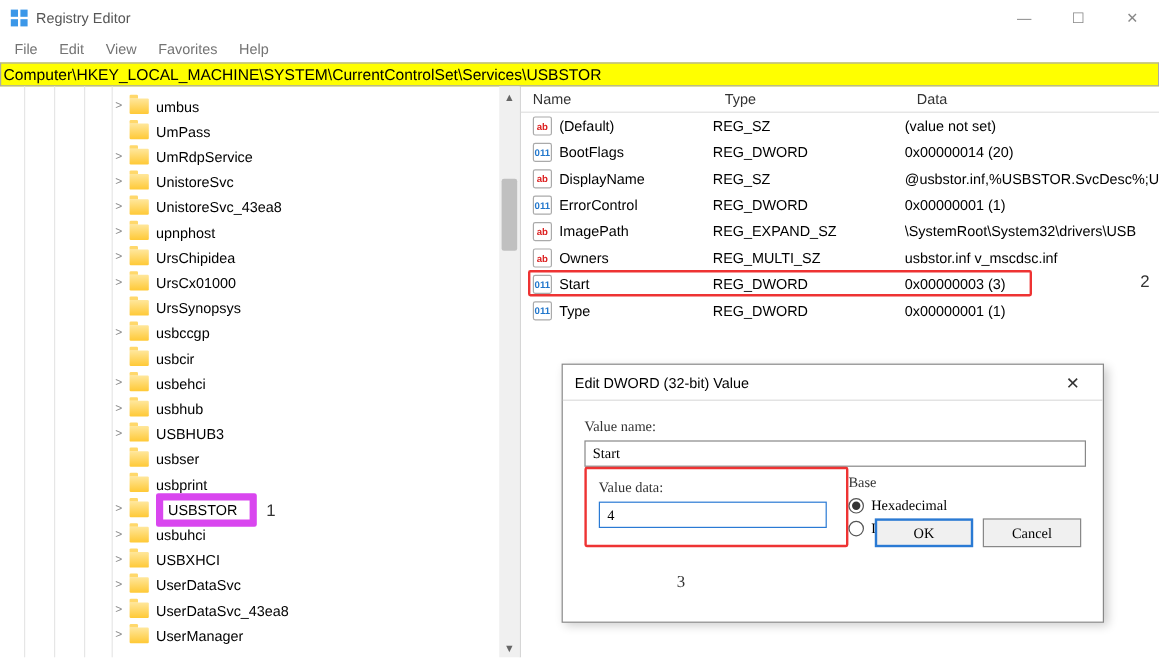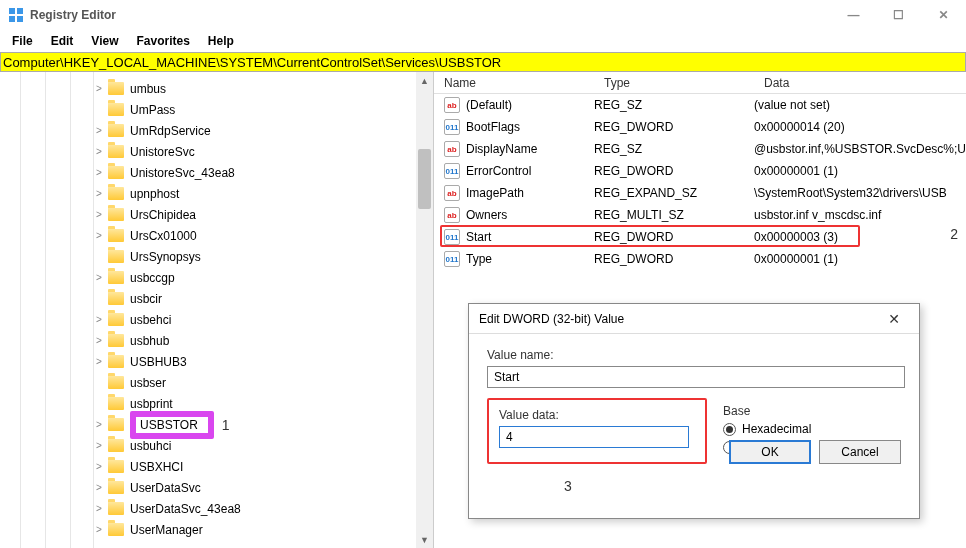--- a/index.html
+++ b/index.html
@@ -13,21 +13,20 @@
     height: 548px;
     overflow: hidden;
     position: relative;
   }
   
   .titlebar {
     height: 30px;
     display: flex;
     align-items: center;
     padding: 0 0 0 8px;
-    font-weight: bold;
   }
   .titlebar .app-icon {
     width: 16px; height: 16px;
     display: inline-flex;
     align-items: center; justify-content: center;
     margin-right: 6px;
   }
   .titlebar .title { color: #555; }
   .win-controls {
     margin-left: auto;
@@ -41,22 +40,21 @@
   
   .menubar {
     height: 22px;
     display: flex;
     align-items: center;
     padding: 0 4px;
     gap: 2px;
   }
   .menubar .menu-item {
     padding: 2px 8px;
-    color: #000000;
-    font-weight: bold;
+    color: #737373;
   }
   
   .addressbar {
     height: 20px;
     background: #ffff00;
     border: 1px solid #aaa;
     display: flex;
     align-items: center;
     padding: 0 2px;
     font-size: 13px;
@@ -207,34 +205,34 @@
   .dlg-close {
     margin-left: auto;
     width: 30px; height: 30px;
     display: flex; align-items: center; justify-content: center;
     font-size: 14px;
     color: #333;
   }
   .dlg-body {
     padding: 10px 18px;
     position: relative;
+    font-family: Liberation Serif, serif;
   }
   .dlg-label { margin: 4px 0; color: #333; }
   .dlg-input {
     width: 418px;
     height: 22px;
     border: 1px solid #888;
     padding: 2px 6px;
     font-family: inherit;
     font-size: 12px;
   }
   .dlg-row2 {
     display: flex;
-    margin-top: 10px;
-    gap: 16px;
+    margin-top: 0;
   }
   .dlg-vd-box {
     border: 2px solid #e33;
     padding: 4px 10px 14px 10px;
     border-radius: 2px;
     width: 220px;
   }
   .dlg-vd-input {
     width: 190px;
     height: 22px;

